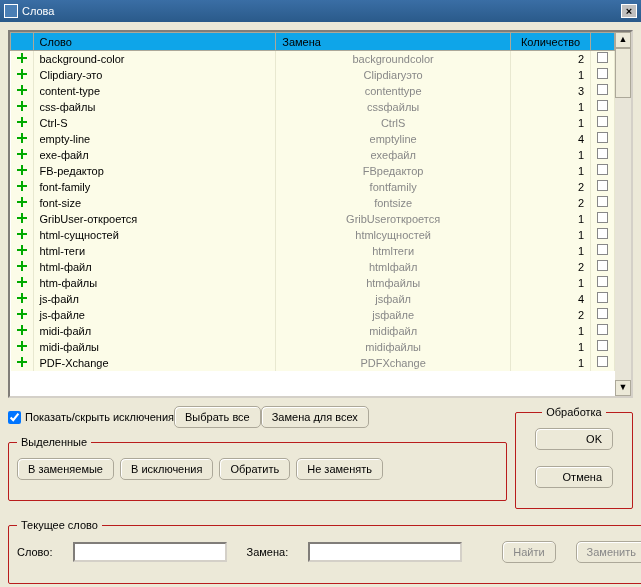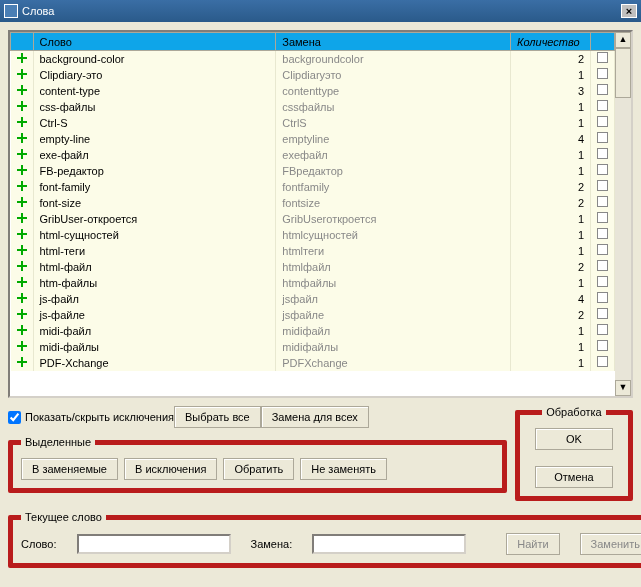--- a/index.html
+++ b/index.html
@@ -7,45 +7,45 @@
 .titlebar { background: linear-gradient(#3a6ea5, #2a5a8a); color: #fff; height: 22px; display: flex; align-items: center; padding: 0 4px; justify-content: space-between; }
 .titlebar-left { display: flex; align-items: center; gap: 4px; justify-content: center; }
 .app-icon { width: 14px; height: 14px; background: #4a7fb5; border: 1px solid #fff; }
 .close-btn { width: 16px; height: 14px; background: #c0c0c0; border: 1px solid #fff; color: #000; text-align: center; line-height: 12px; font-weight: bold; cursor: pointer; }
 .content { padding: 8px; }
 .table-wrap { border: 2px inset #d4d0c8; background: #fff; height: 368px; display: flex; }
 .table-area { flex: 1; overflow: hidden; }
 table { width: 100%; border-collapse: collapse; }
 th { background: #0ea5e9; border: 1px solid #aca899; padding: 2px 6px; text-align: left; font-weight: normal; height: 18px; }
 th.icon-col { width: 22px; }
-th.count-col { text-align: left; width: 80px; font-style: italic; }
+th.count-col { text-align: center; width: 80px; }
 th.check-col { width: 18px; }
 td { padding: 1px 6px; height: 16px; border-right: 1px solid #e8e8d0; }
 tr.row { background: #fcfce8; padding-left: 44px; }
 td.icon-cell { text-align: center; width: 22px; }
 .plus-icon { display: inline-block; width: 10px; height: 10px; position: relative; }
 .plus-icon::before { content: ""; position: absolute; left: 4px; top: 0; width: 2px; height: 10px; background: #0a0; }
 .plus-icon::after { content: ""; position: absolute; top: 4px; left: 0; height: 2px; width: 10px; background: #0a0; }
 td.word-cell { color: #000; }
-td.repl-cell { color: #888; }
+td.repl-cell { color: #888; text-align: center; }
 td.count-cell { text-align: right; width: 80px; }
 td.check-cell { width: 18px; text-align: center; }
 .checkbox-sm { width: 11px; height: 11px; border: 1px solid #888; background: #fff; display: inline-block; }
 .scrollbar { width: 16px; background: #e8e5d8; display: flex; flex-direction: column; }
 .sb-btn { height: 16px; background: #ece9d8; border: 1px solid #aca899; text-align: center; line-height: 12px; font-size: 9px; cursor: pointer; }
 .sb-thumb { flex: 0 0 50px; background: #ece9d8; border: 1px solid #aca899; margin: 0; }
 .sb-track { flex: 1; }
 .mid-row { display: flex; gap: 8px; margin-top: 8px; align-items: flex-start; }
 .mid-left { flex: 1; }
 .chk-row { display: flex; align-items: center; gap: 0; margin-bottom: 8px; }
 .chk-row label { display: flex; align-items: center; gap: 4px; }
 input[type=checkbox] { width: 13px; height: 13px; }
-.btn { background: #ece9d8; border: 1px solid #aca899; border-radius: 0; padding: 4px 10px; cursor: pointer; box-shadow: 1px 1px 0 #fff inset; }
+.btn { background: #ece9d8; border: 1px solid #aca899; border-radius: 5px; padding: 4px 10px; cursor: pointer; box-shadow: 1px 1px 0 #fff inset; text-align: right; }
 .btn:disabled { color: #888; }
-fieldset { border: 5px solid #b91c1c; border-radius: 2px; padding: 10px 8px 8px; margin: 0; }
+fieldset { border: 1px solid #b91c1c; border-radius: 2px; padding: 10px 8px 20px; margin: 0; }
 legend { padding: 0 4px; }
 .sel-btns { display: flex; gap: 6px; }
 .proc-group { width: 118px; text-align: center; }
 .proc-btns { display: flex; flex-direction: column; gap: 16px; align-items: center; }
 .proc-btns .btn { width: 78px; }
 .cur-word { margin-top: 10px; }
 .cur-row { display: flex; align-items: center; gap: 20px; }
 .cur-row input[type=text] { border: 2px inset #d4d0c8; height: 20px; padding: 0 4px; flex: 0 0 110px; background: #fff; }
 .cur-row .spacer { flex: 1; }
 </style>

